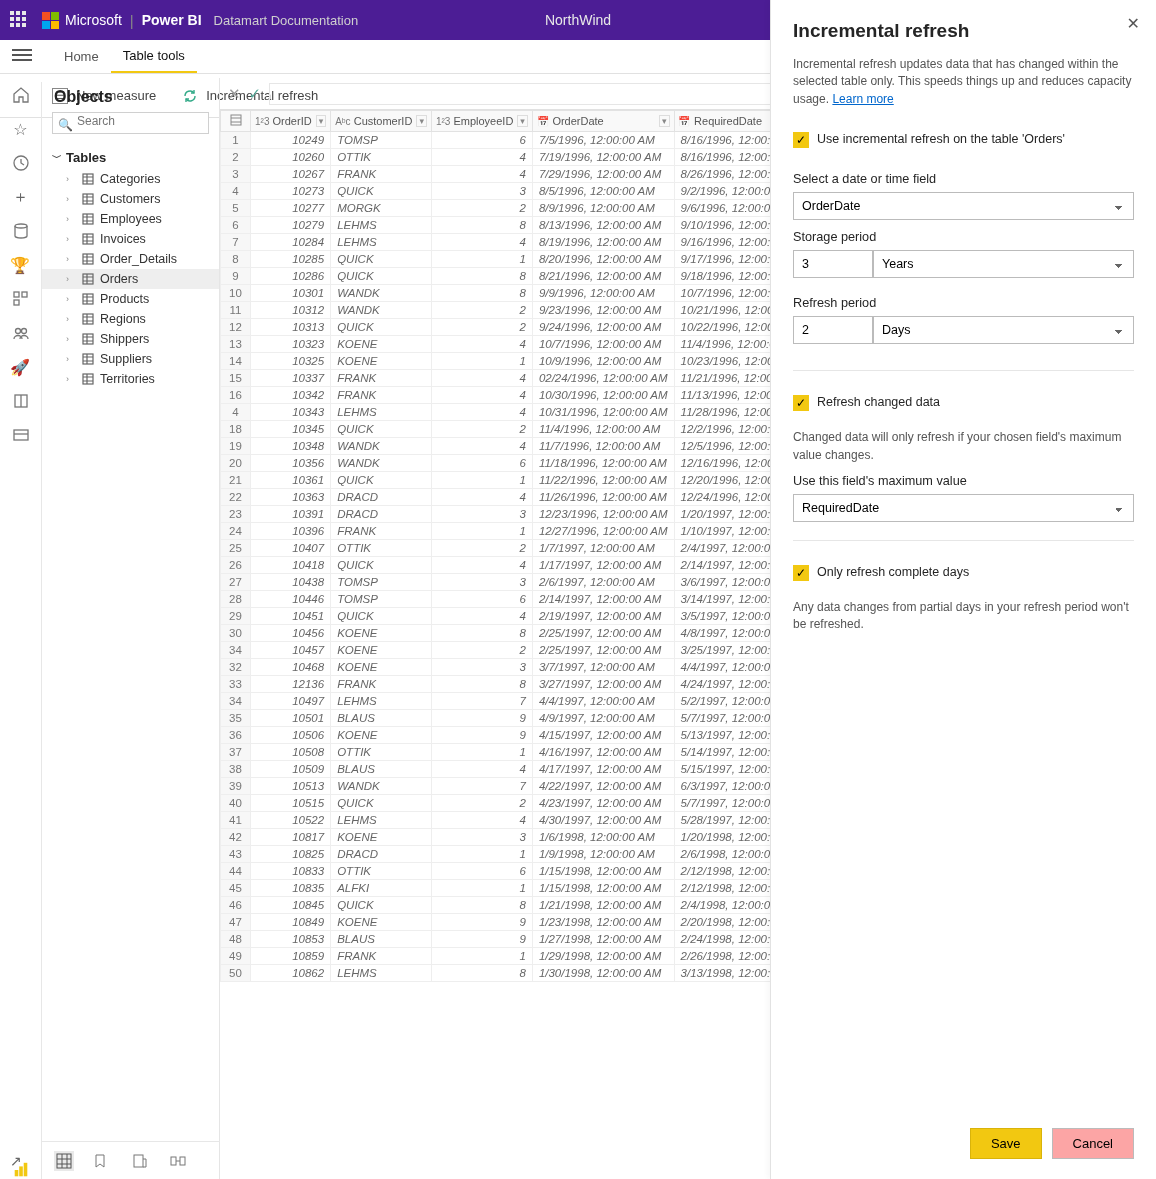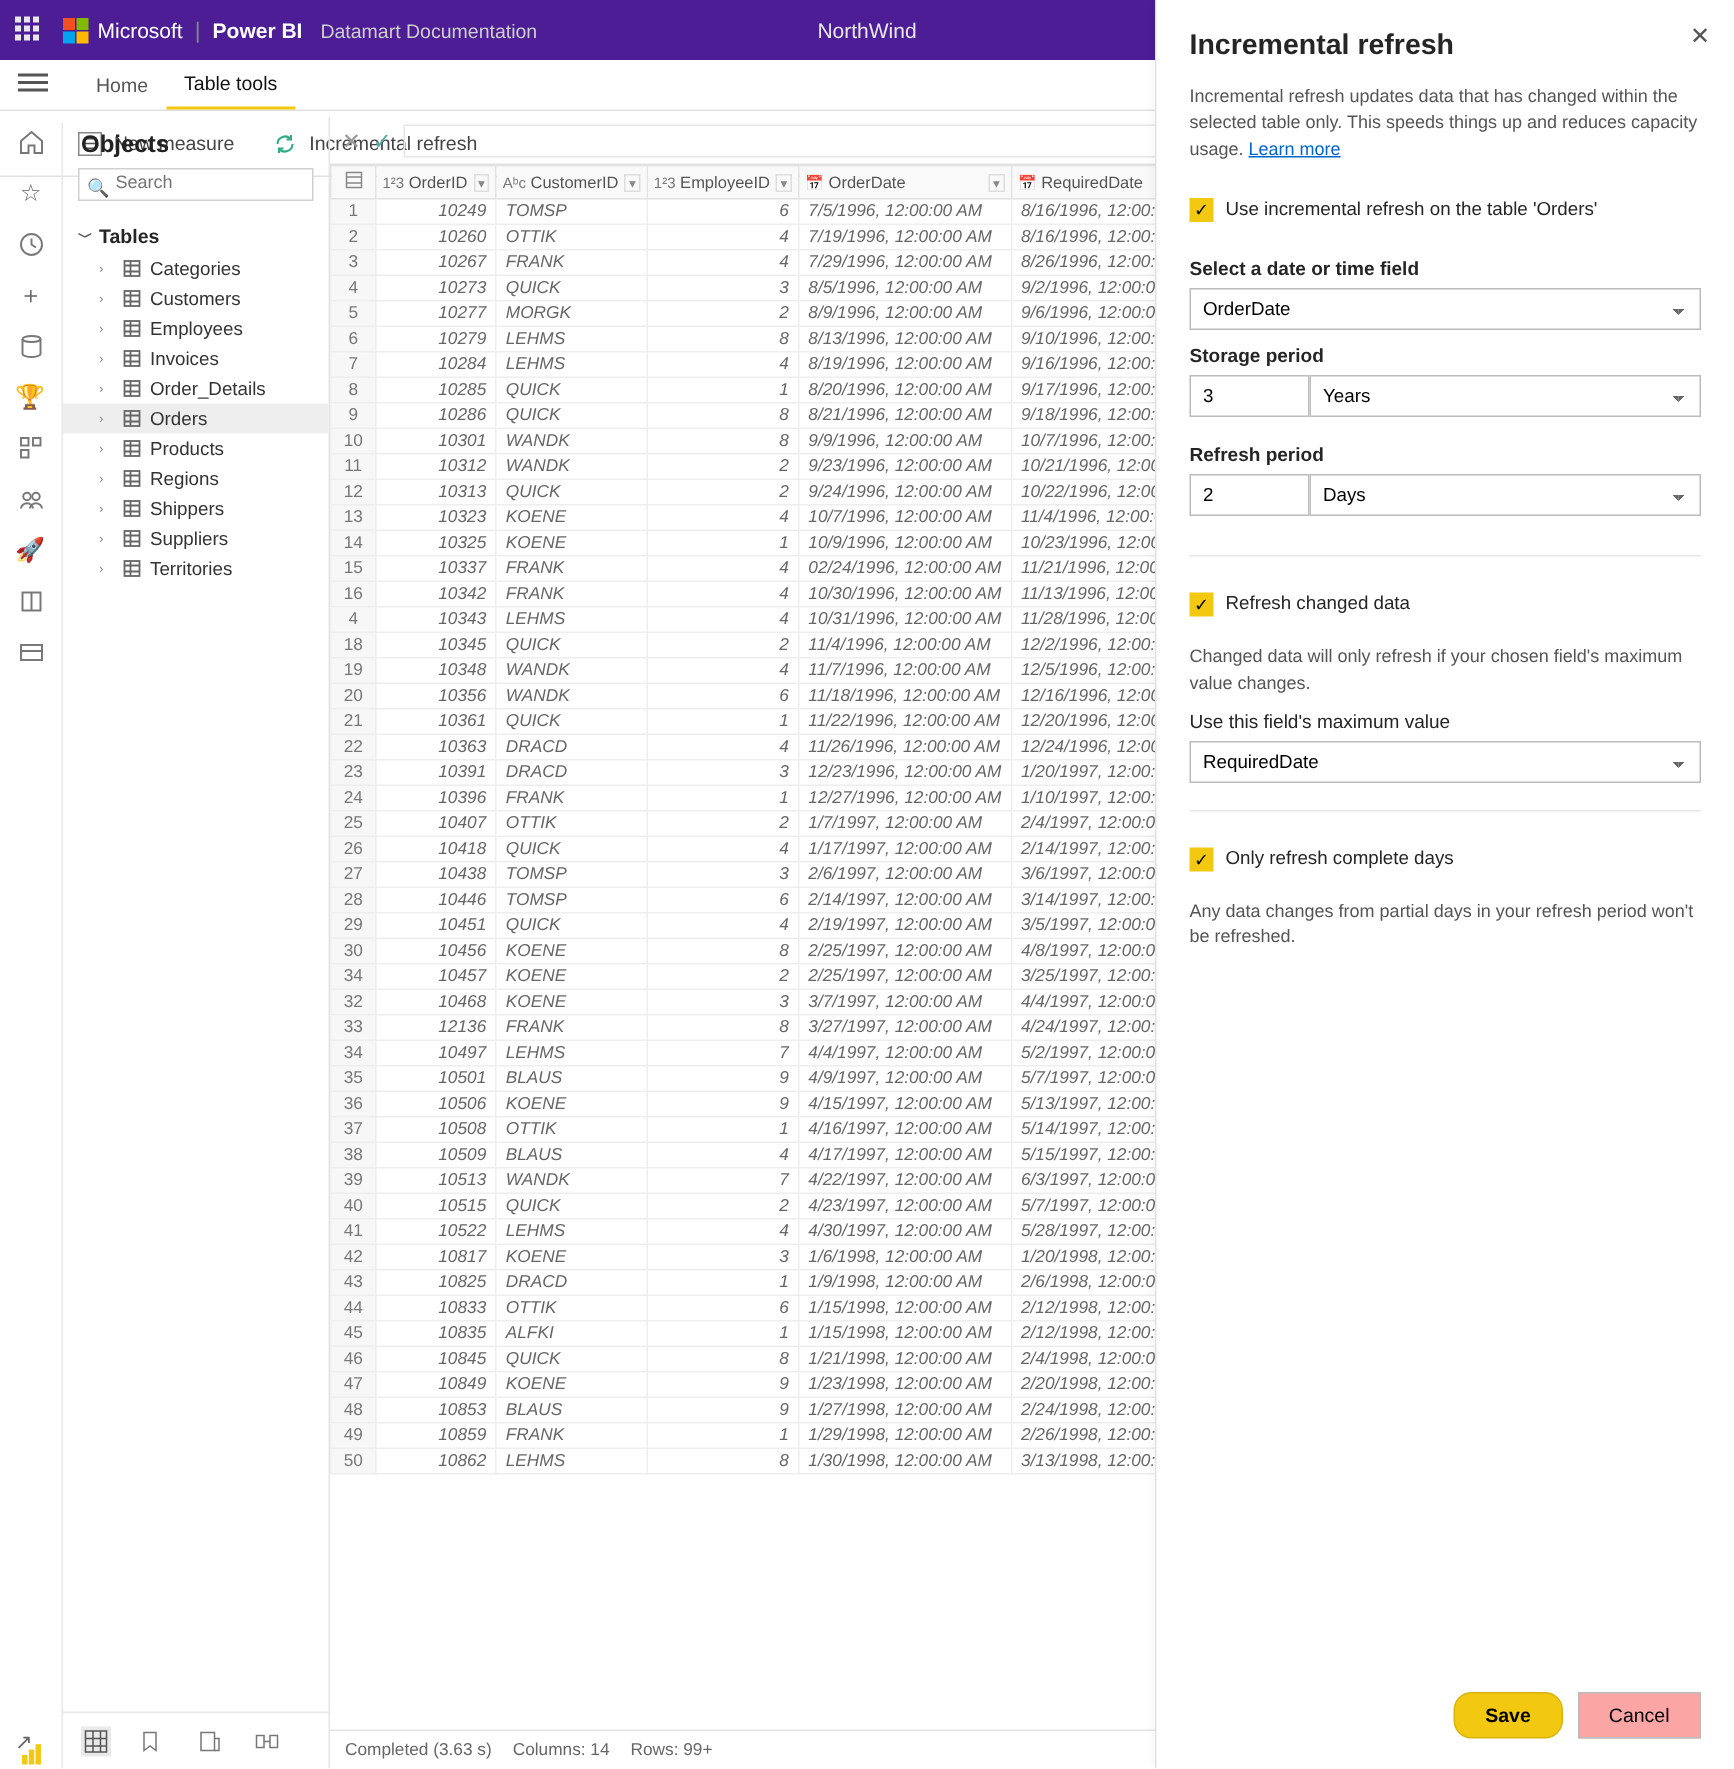--- a/index.html
+++ b/index.html
@@ -76,31 +76,31 @@
 .corner-expand { position:absolute; left:10px; bottom:10px; font-size:14px; color:#666; cursor:pointer; }
 
 
 .right-panel { position:absolute; top:0; right:0; bottom:0; width:386px; background:#fff; border-left:1px solid #e2e2e2; padding:20px 22px; display:flex; flex-direction:column; box-shadow:-2px 0 6px rgba(0,0,0,0.04); }
 .right-panel .close { position:absolute; top:14px; right:16px; font-size:16px; color:#555; cursor:pointer; }
 .right-panel h1 { font-size:19px; font-weight:600; margin-bottom:14px; }
 .right-panel p.desc { font-size:12px; color:#555; line-height:1.45; margin-bottom:14px; }
 .right-panel a { color:#0066cc; text-decoration:underline; cursor:pointer; }
 .checkbox-row { display:flex; align-items:flex-start; gap:8px; margin:10px 0 14px; font-size:12.5px; }
 .cbox { width:16px; height:16px; background:#f2c811; display:flex; align-items:center; justify-content:center; color:#000; font-size:12px; flex-shrink:0; cursor:pointer; }
-.right-panel label.field-label { font-weight:700; font-size:12.7px; margin:10px 0 6px; display:block; }
+.right-panel label.field-label { font-weight:400; font-size:12.7px; margin:10px 0 6px; display:block; }
 .right-panel select, .right-panel input.period-val { border:1px solid #bbb; padding:6px 8px; font-size:12.5px; background:#fff; }
 .right-panel select { width:100%; appearance:none; background-image:linear-gradient(45deg,transparent 50%,#666 50%),linear-gradient(135deg,#666 50%,transparent 50%); background-position:calc(100% - 14px) 13px,calc(100% - 10px) 13px; background-size:4px 4px,4px 4px; background-repeat:no-repeat; }
 .period-row { display:flex; gap:0; margin-bottom:8px; }
 .period-row input { width:80px; border-right:none; }
 .period-row select { flex:1; }
 .right-panel hr { border:none; border-top:1px solid #e6e6e6; margin:18px 0 14px; }
 .right-panel .helptext { font-size:12px; color:#555; line-height:1.45; margin-top:4px; }
 .right-panel .btnrow { margin-top:auto; display:flex; justify-content:flex-end; gap:10px; padding-top:16px; }
 .right-panel button { padding:7px 20px; font-size:13px; border:1px solid #bbb; background:#fca5a5; cursor:pointer; }
-.right-panel button.primary { background:#f2c811; border-color:#d9b30a; font-weight:700;border-radius:12px; }
+.right-panel button.primary { background:#f2c811; border-color:#d9b30a; font-weight:400; }
 </style>
 </head>
 <body>
 
 <div class="titlebar">
   <div class="waffle">
       <span></span>
       <span></span>
       <span></span>
       <span></span>
@@ -817,25 +817,20 @@
               <td class="num">10862</td>
               <td>LEHMS</td>
               <td class="num">8</td>
               <td>1/30/1998, 12:00:00 AM</td>
               <td>3/13/1998, 12:00:00 AM</td>
               <td>2/2/</td>
             </tr>
           </tbody>
       </table>
     </div>
-    <div class="status-bar">
-      <span>Completed (3.63 s)</span>
-      <span>Columns: 14</span>
-      <span>Rows: 99+</span>
-    </div>
   </div>
 </div>
 
 <div class="bottom-bar">
   <div class="bicon active">
       <svg width="16" height="16" viewBox="0 0 16 16" stroke="#555" fill="none">
         <rect x="1" y="1" width="14" height="14"></rect>
         <path d="M1 6h14M1 11h14M6 1v14M11 1v14"></path>
       </svg>
     </div>

